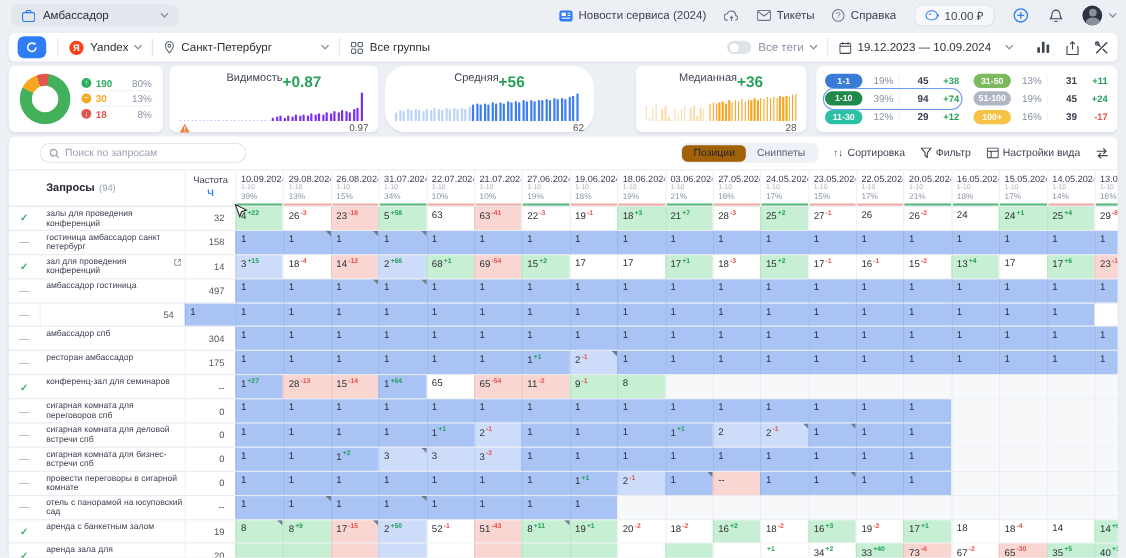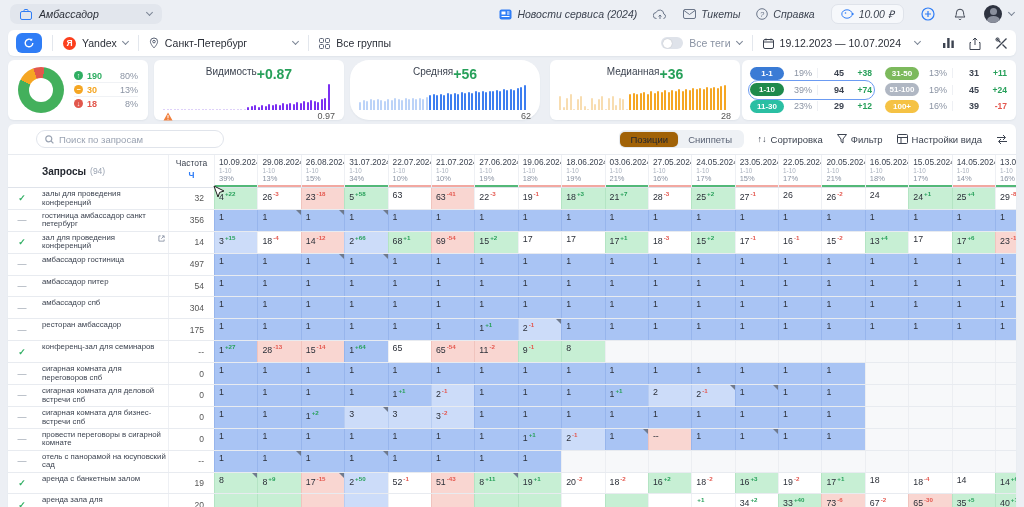--- a/index.html
+++ b/index.html
@@ -6,21 +6,21 @@
   html,body { width:1024px; height:507px; overflow:hidden; }
   body { font-family:"Liberation Sans", sans-serif; background:#eceff4; position:relative; color:#333; }
   .abs { position:absolute; }
   .card { background:#fff; border-radius:6px; box-shadow:0 1px 2px rgba(40,60,90,.06); }
   .row { display:flex; align-items:center; }
   .chev { width:5px; height:5px; border-right:1.4px solid #7a8494; border-bottom:1.4px solid #7a8494; transform:rotate(45deg); display:inline-block; margin-left:6px; margin-top:-3px; }
   .divider { width:1px; height:16px; background:#e3e7ed; margin:0 10px; }
   svg { display:block; }
 
   
-  #topbar { left:0; top:0; width:1024px; height:28px; display:flex; align-items:center; justify-content:space-between; padding:0 10px; font-size:10.5px;font-style:italic; }
+  #topbar { left:0; top:0; width:1024px; height:28px; display:flex; align-items:center; justify-content:space-between; padding:0 10px; font-size:10.5px; }
   .proj-pill { background:#e2e6ed; border-radius:7px; height:20px; display:flex; align-items:center; padding:0 10px; gap:7px; width:152px; }
   .proj-pill .name { flex:1; color:#2b2f38; }
   .top-item { display:flex; align-items:center; gap:5px; color:#3c4350; margin-left:16px; cursor:default; }
   .balance-pill { border:1px solid #dfe3ea; background:#f6f8fb; border-radius:7px; height:20px; padding:0 9px; display:flex; align-items:center; gap:5px; }
   .iconbtn { width:16px; height:16px; display:flex; align-items:center; justify-content:center; }
   .avatar { width:18px; height:18px; border-radius:50%; background:#2e3340; position:relative; overflow:hidden; }
   .avatar:before { content:""; position:absolute; left:5.5px; top:3px; width:7px; height:7px; border-radius:50%; background:#8a8f9c; }
   .avatar:after { content:""; position:absolute; left:2.5px; top:10.5px; width:13px; height:9px; border-radius:50%; background:#8a8f9c; }
 
   
@@ -39,21 +39,21 @@
   #donut:before { content:""; position:absolute; left:11px; top:11px; width:24px; height:24px; background:#fff; border-radius:50%; }
   .leg { flex:1; display:flex; flex-direction:column; gap:2px; font-size:9px; }
   .leg .lrow { display:flex; align-items:center; gap:4px; border-bottom:1px solid #f0f2f5; padding-bottom:1px; }
   .leg .lrow:last-child { border-bottom:none; }
   .lico { width:9px; height:9px; border-radius:50%; color:#fff; font-size:7px; line-height:9px; text-align:center; font-weight:bold; }
   .lv { font-weight:bold; }
   .lp { margin-left:auto; color:#8a93a3; }
   .mini-card { padding:6px 9px 5px; }
   #vis-card { left:154px; width:190px; }
   #avg-card { left:350px; width:190px;border-radius:19px; }
-  #med-card { left:550px; width:190px; }
+  #med-card { left:578px; width:155px; }
   .mc-top { display:flex; justify-content:center; font-size:10px; color:#3c4350; }
   .mc-delta { font-size:14px; font-weight:bold; }
   .pos { color:#27a05a; } .neg { color:#e4574e; }
   .bars { height:26px; display:flex; align-items:flex-end; gap:1.5px; margin-top:2px; }
   .bars i { width:2px; border-radius:1px 1px 0 0; display:block; }
   .mc-bottom { display:flex; justify-content:space-between; align-items:center; font-size:9px; color:#555; margin-top:1px; }
   #badges-card { left:742px; width:274px; padding:5px 8px; display:grid; grid-template-columns:1fr 1fr; column-gap:12px; }
   .brow { display:flex; align-items:center; font-size:9px; height:16px; }
   .badge { width:34px; height:13px; border-radius:7px; color:#fff; font-size:8px; font-weight:bold; display:flex; align-items:center; justify-content:center; }
   .brow.sel { outline:1px solid #6b9bf2; outline-offset:1px; border-radius:8px; }
@@ -209,21 +209,21 @@
       <span class="toggle"></span>
       <span>Все теги</span>
       <i class="chev"></i>
     </div>
     <div class="divider"></div>
     <div class="row">
       <svg width="11" height="11" viewBox="0 0 11 11">
           <rect x="0.5" y="1.5" width="10" height="9" rx="1.5" fill="none" stroke="#3c4350"></rect>
           <path d="M0.5 4h10M3 0.5v2M8 0.5v2" stroke="#3c4350" fill="none"></path>
         </svg>
-      <span style="margin-left:6px">19.12.2023 — 10.07.2024</span>
+      <span style="margin-left:6px">19.12.2023 — 10.09.2024</span>
       <i class="chev" style="margin-left:14px"></i>
     </div>
     <div class="row" style="gap:14px; margin-left:22px;">
       <svg width="13" height="12" viewBox="0 0 13 12">
           <rect x="1" y="6" width="2.4" height="5" fill="#3c4350"></rect>
           <rect x="5.2" y="1" width="2.4" height="10" fill="#3c4350"></rect>
           <rect x="9.4" y="3.5" width="2.4" height="7.5" fill="#3c4350"></rect>
         </svg>
       <svg width="12" height="13" viewBox="0 0 12 13">
           <path d="M2 5.5H1v7h10v-7h-1" fill="none" stroke="#3c4350"></path>
@@ -453,21 +453,21 @@
     <span class="bdelta pos">+38</span>
     </div>
     <div class="brow sel">
       <span class="badge" style="background:#1f8a4c">1-10</span>
     <span class="bpct">39%</span>
     <span class="bcnt">94</span>
     <span class="bdelta pos">+74</span>
     </div>
     <div class="brow">
       <span class="badge" style="background:#2bbfa3">11-30</span>
-    <span class="bpct">23%</span>
+    <span class="bpct">12%</span>
     <span class="bcnt">29</span>
     <span class="bdelta pos">+12</span>
     </div>
     <div class="brow">
       <span class="badge" style="background:#7cb95c">31-50</span>
     <span class="bpct">13%</span>
     <span class="bcnt">31</span>
     <span class="bdelta pos">+11</span>
     </div>
     <div class="brow">
@@ -632,21 +632,21 @@
           <div class="cell cw">24</div>
           <div class="cell cg">24<sup class="pos">+1</sup></div>
           <div class="cell cg">25<sup class="pos">+4</sup></div>
           <div class="cell cw">29<sup class="neg">-8</sup></div>
         </div>
         <div class="trow">
     <div class="cchk">
             <span class="dash">—</span>
           </div>
     <div class="cq">гостиница амбассадор санкт петербург</div>
-    <div class="cf">356</div>
+    <div class="cf">158</div>
           <div class="cell cb">1</div>
           <div class="cell cb notch">1</div>
           <div class="cell cb notch">1</div>
           <div class="cell cb notch">1</div>
           <div class="cell cb">1</div>
           <div class="cell cb">1</div>
           <div class="cell cb">1</div>
           <div class="cell cb">1</div>
           <div class="cell cb">1</div>
           <div class="cell cb">1</div>
@@ -711,21 +711,20 @@
           <div class="cell cb">1</div>
           <div class="cell cb">1</div>
           <div class="cell cb">1</div>
           <div class="cell cb">1</div>
           <div class="cell cb">1</div>
         </div>
         <div class="trow">
     <div class="cchk">
             <span class="dash">—</span>
           </div>
-    <div class="cq">амбассадор питер</div>
     <div class="cf">54</div>
           <div class="cell cb">1</div>
           <div class="cell cb">1</div>
           <div class="cell cb">1</div>
           <div class="cell cb">1</div>
           <div class="cell cb">1</div>
           <div class="cell cb">1</div>
           <div class="cell cb">1</div>
           <div class="cell cb">1</div>
           <div class="cell cb">1</div>

